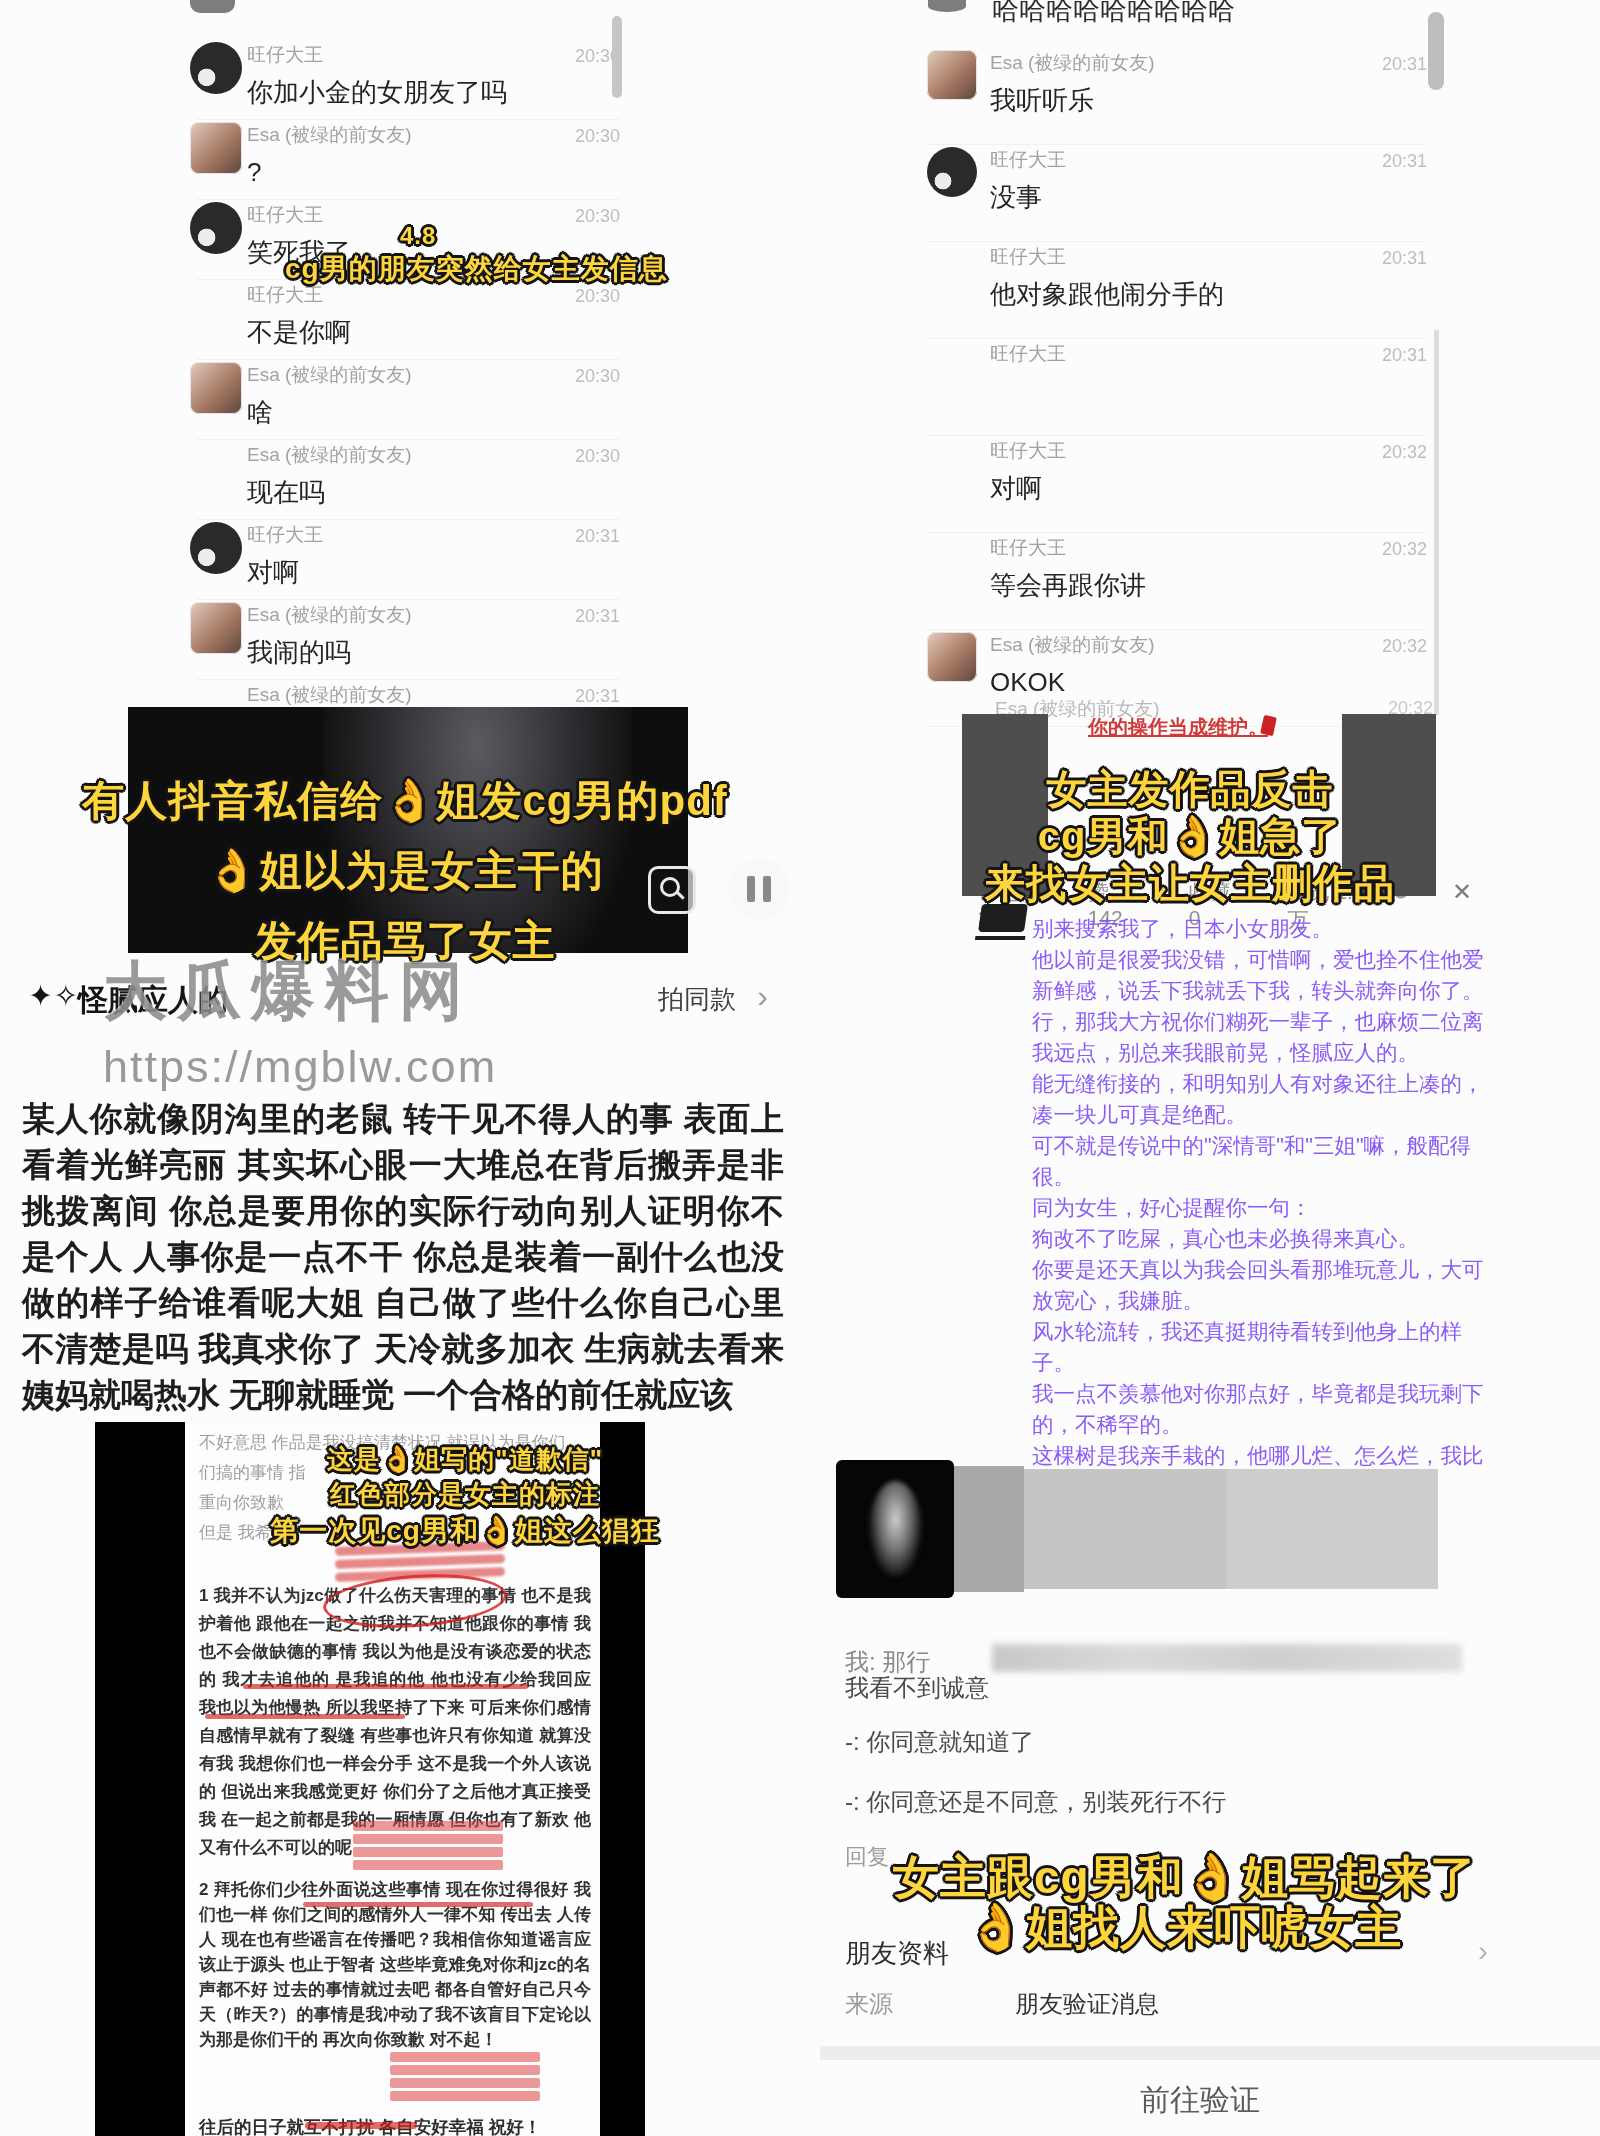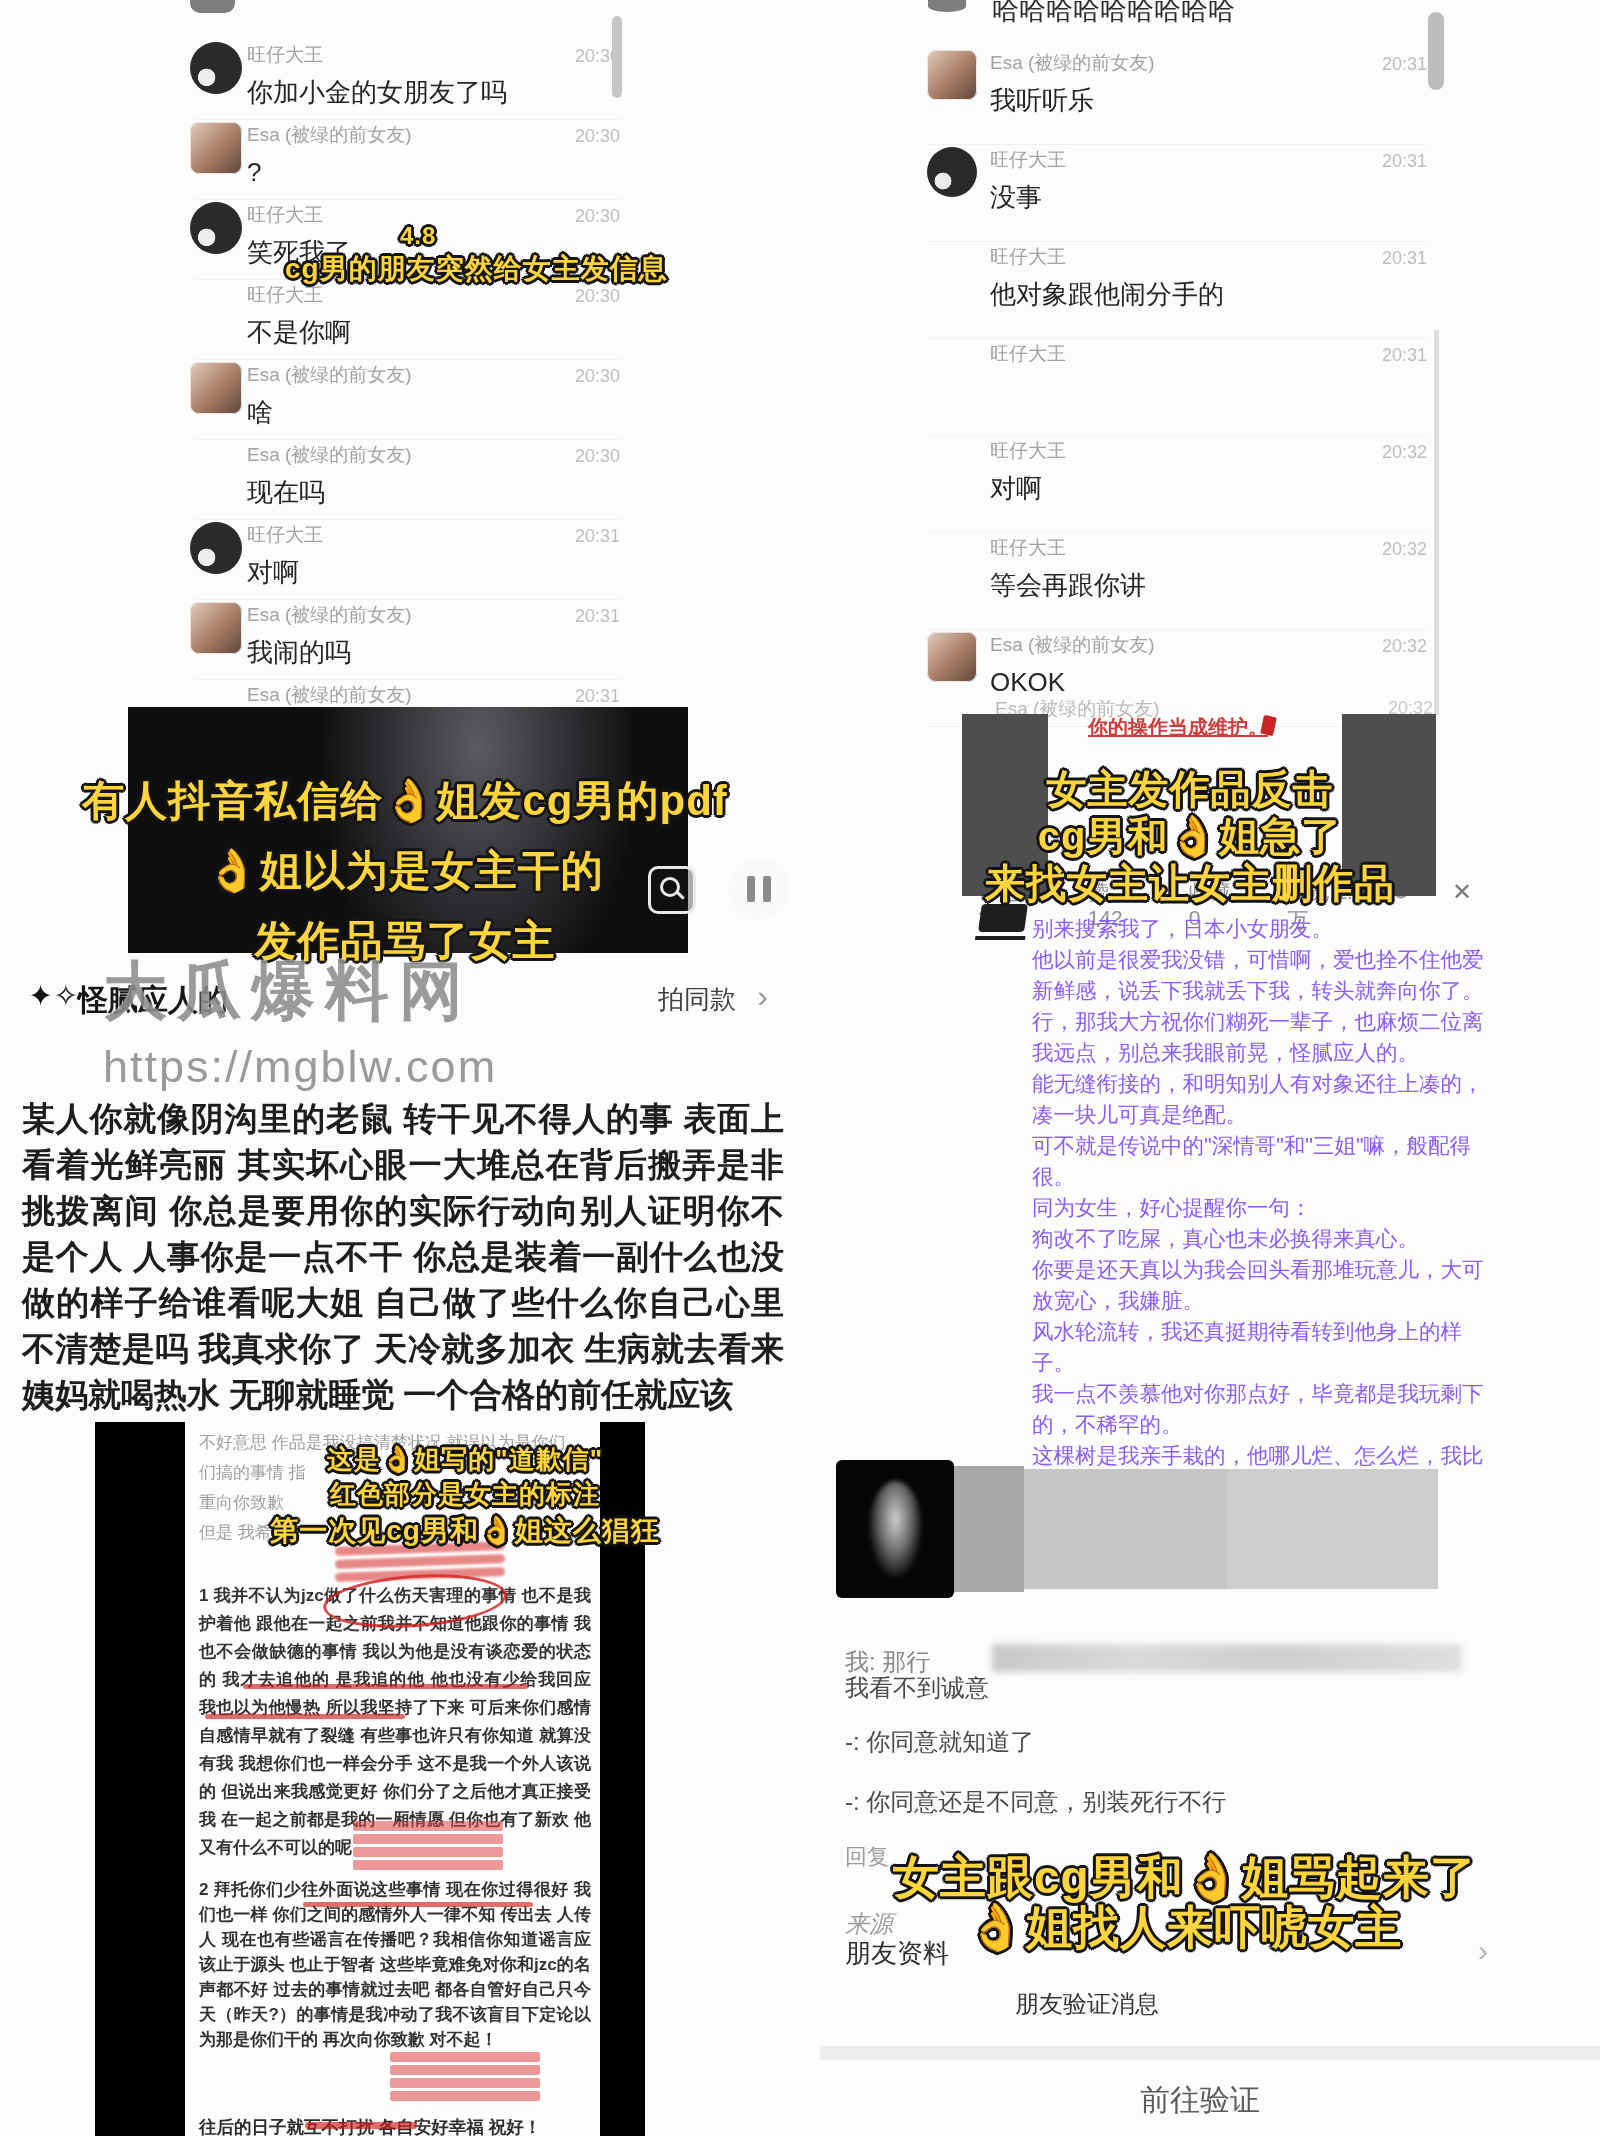--- a/index.html
+++ b/index.html
@@ -113,21 +113,21 @@
   .media-bar{position:absolute;top:6px;height:126px;}
   .thread-line{position:absolute;left:845px;font-size:24px;color:#4a4a4a;z-index:2;}
   .blur-bar{position:absolute;left:992px;top:1644px;width:470px;height:28px;z-index:2;
             background:linear-gradient(90deg,#bcbcbc,#d2d2d2 30%,#c4c4c4 60%,#d8d8d8);filter:blur(3px);opacity:.8;}
   .reply-label{position:absolute;left:845px;top:1842px;font-size:22px;color:#9c9c9c;z-index:2;}
   .vb-caps{left:830px;top:1852px;width:710px;}
   .vb-caps .l{font-size:46px;line-height:50px;white-space:nowrap;}
 
   .friend-label{position:absolute;left:845px;top:1936px;font-size:26px;color:#2f2f2f;z-index:7;}
   .friend-chev{position:absolute;left:1478px;top:1934px;font-size:30px;color:#b5b5b5;z-index:7;}
-  .src-label{position:absolute;left:845px;top:1908px;font-size:24px;color:#9c9c9c;z-index:2;font-style:italic;}
+  .src-label{position:absolute;left:845px;top:1988px;font-size:24px;color:#9c9c9c;z-index:2;}
   .src-value{position:absolute;left:1015px;top:1988px;font-size:24px;color:#333;z-index:2;}
   .gray-band{position:absolute;left:820px;top:2046px;width:780px;height:14px;background:#ededed;z-index:2;}
   .verify-btn{position:absolute;left:830px;top:2080px;width:740px;text-align:center;font-size:30px;
               color:#5c5c5c;z-index:2;font-weight:500;}
 </style>
 </head>
 <body>
 
 <div class="canvas">
 

